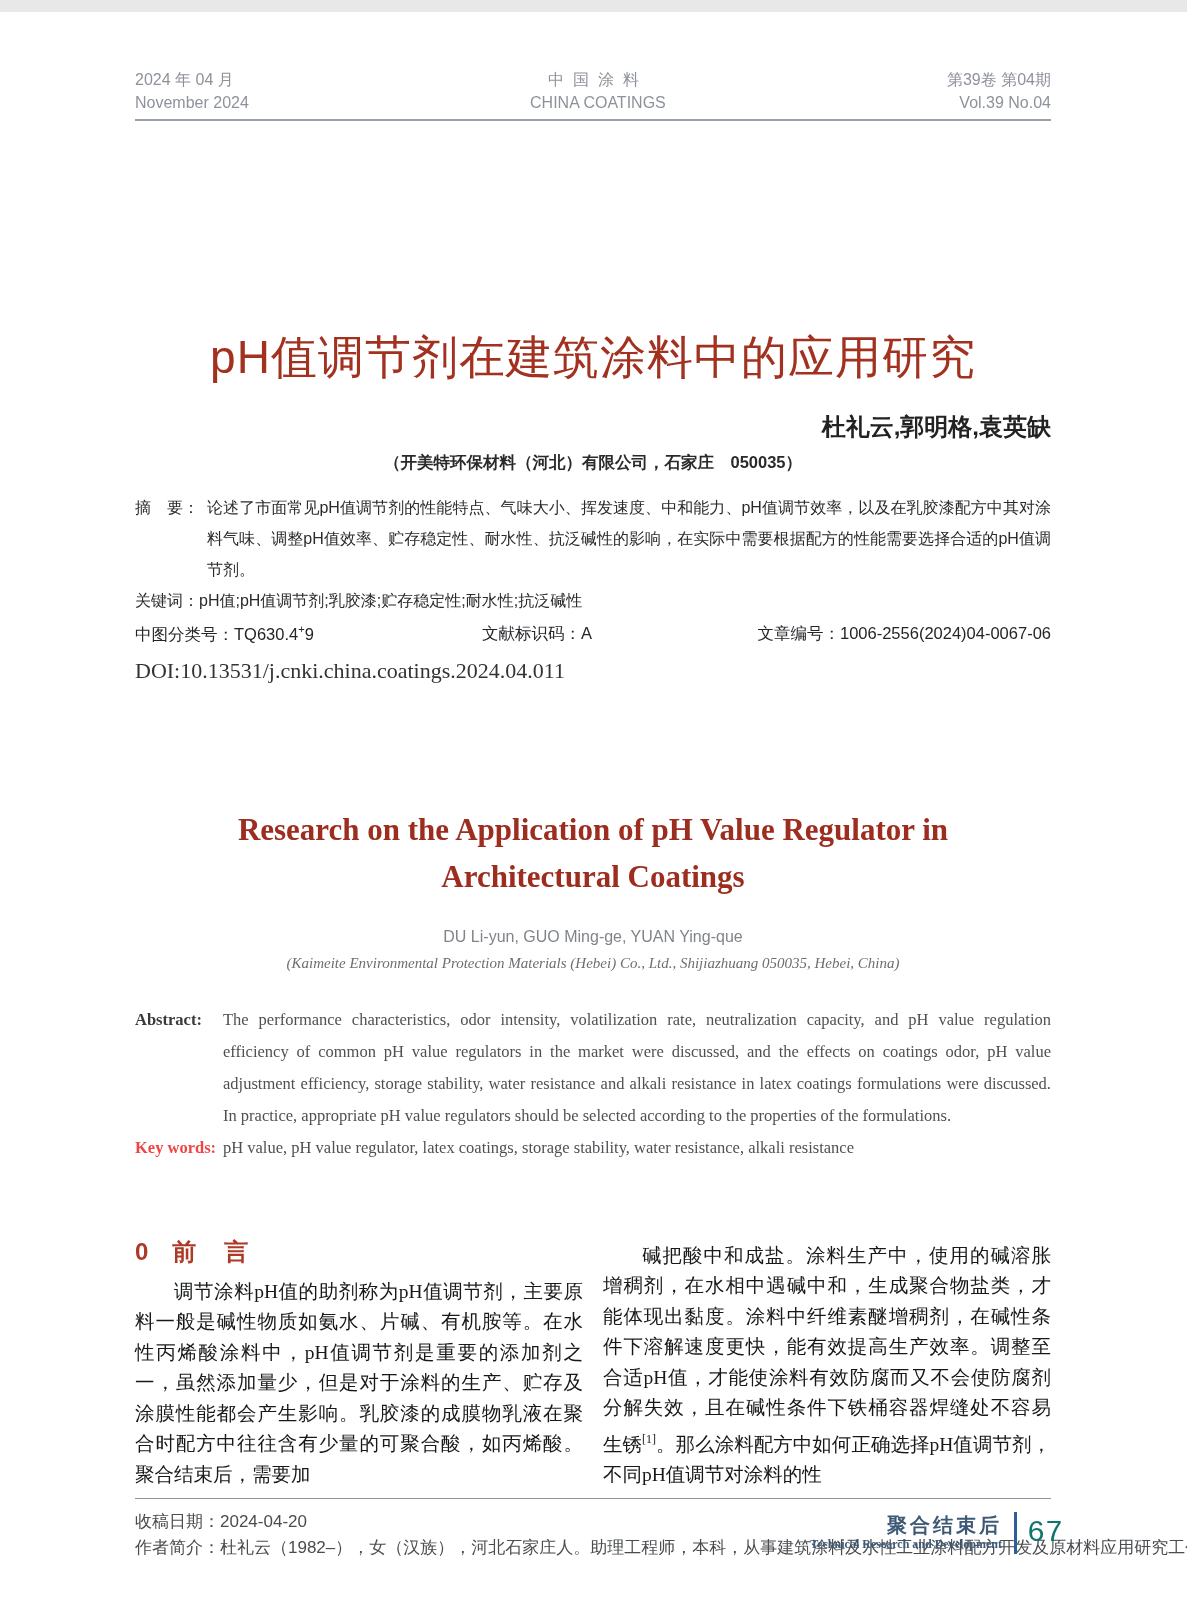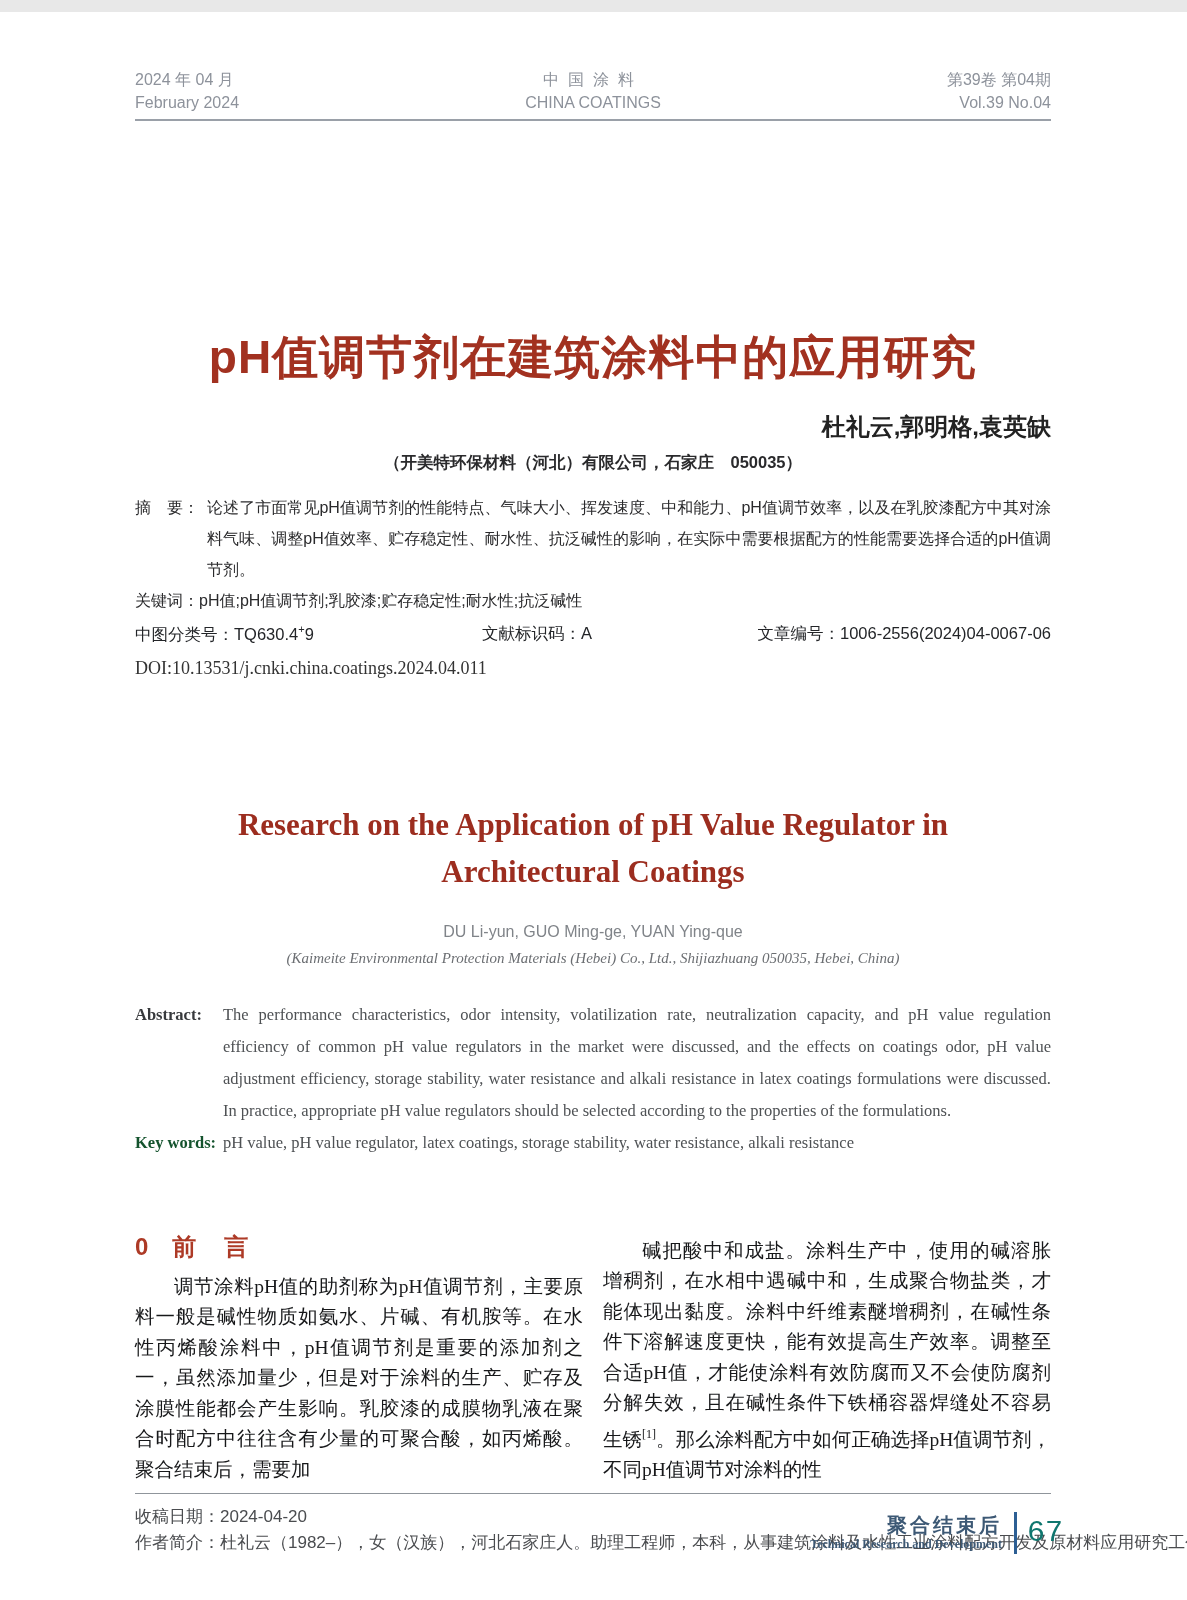--- a/index.html
+++ b/index.html
@@ -16,48 +16,48 @@
   }
   
   .hdr { display:flex; justify-content:space-between; align-items:flex-start;
          color:#8d929b; font-size:16px; line-height:23px; }
   .hdr-col.center { text-align:center; }
   .hdr-col.center .cn { letter-spacing:9px; }
   .hdr-col.right { text-align:right; }
   .hdr-rule { border-top:2px solid #9aa0a8; margin-top:5px; }
   
   .title-cn { margin-top:208px; text-align:center; font-size:46px; line-height:56px;
-              font-weight:bold; color:#a23120; letter-spacing:1px; }
+              font-weight:normal; color:#a23120; letter-spacing:1px; }
   .authors-cn { margin-top:26px; text-align:right; font-size:24px; font-weight:bold; color:#222; }
   .affil-cn   { margin-top:9px; text-align:center; font-size:16.5px; font-weight:bold; color:#2a2a2c; }
   
   .cn-abs { margin-top:18px; font-size:16px; line-height:31px; color:#2a2a2c;
             text-align:justify; padding-left:72px; text-indent:-72px; }
   .cn-abs .lab { display:inline-block; width:72px; text-indent:0; }
   .cn-kw { font-size:16px; line-height:31px; color:#2a2a2c; }
   .meta-row { display:flex; margin-top:7px; font-size:16.5px; color:#232528; }
   .meta-clc { width:347px; } .meta-doc { width:275px; } .meta-art { flex:1; text-align:right; }
   .meta-clc sup { font-size:11px; vertical-align:super; }
   .doi { margin-top:12px; font-family:"Liberation Serif","DejaVu Serif",serif;
-         font-size:18px; color:#333; }
+         font-size:22px; color:#333; }
   
   .title-en { margin-top:122px; text-align:center; color:#9c2d1f;
               font-family:"Liberation Serif","DejaVu Serif",serif;
               font-size:31px; line-height:47px; font-weight:bold; }
   .authors-en { margin-top:28px; text-align:center; font-size:16px; color:#808489; }
   .affil-en { margin-top:9px; text-align:center; color:#6b6e72;
               font-family:"Liberation Serif","DejaVu Serif",serif;
               font-style:italic; font-size:15px; }
   .en-abs { margin-top:32px; font-family:"Liberation Serif","DejaVu Serif",serif;
             font-size:16.5px; line-height:32px; color:#4e5154; text-align:justify;
             padding-left:88px; text-indent:-88px; }
   .en-abs .lab { display:inline-block; width:88px; text-indent:0; font-weight:bold; color:#37393c; }
   .en-kw { font-family:"Liberation Serif","DejaVu Serif",serif; font-size:16.5px;
            line-height:32px; color:#4e5154; padding-left:88px; text-indent:-88px; }
-  .en-kw .lab { display:inline-block; width:88px; text-indent:0; font-weight:bold; color:#14532d; }
+  .en-kw .lab { display:inline-block; width:88px; text-indent:0; font-weight:bold; color:#ef4444; }
   
   .columns { display:flex; gap:20px; margin-top:72px;align-items:flex-end; }
   .col { width:448px; }
   .sec-head { color:#ad3a26; font-size:24px; font-weight:bold; line-height:32px; }
   .sec-head .sec-num { margin-right:24px; }
   .sec-head .sec-title { letter-spacing:2px; }
   .body-para { margin-top:9px; font-family:"Liberation Serif","DejaVu Serif",serif;
                font-size:19.5px; line-height:30.5px; text-align:justify; color:#17181a;
                text-indent:2em; }
   .body-para.no-head { margin-top:0; }
@@ -77,21 +77,21 @@
             font-size:30px; color:#0f766e; }
 </style>
 </head>
 <body>
 
 <div class="page">
 
   <header class="hdr">
     <div class="hdr-col left">
       <div>2024 年 04 月</div>
-      <div>February 2024</div>
+      <div>November 2024</div>
     </div>
     <div class="hdr-col center">
       <div class="cn">中国涂料</div>
       <div>CHINA COATINGS</div>
     </div>
     <div class="hdr-col right">
       <div>第39卷 第04期</div>
       <div>Vol.39  No.04</div>
     </div>
   </header>

